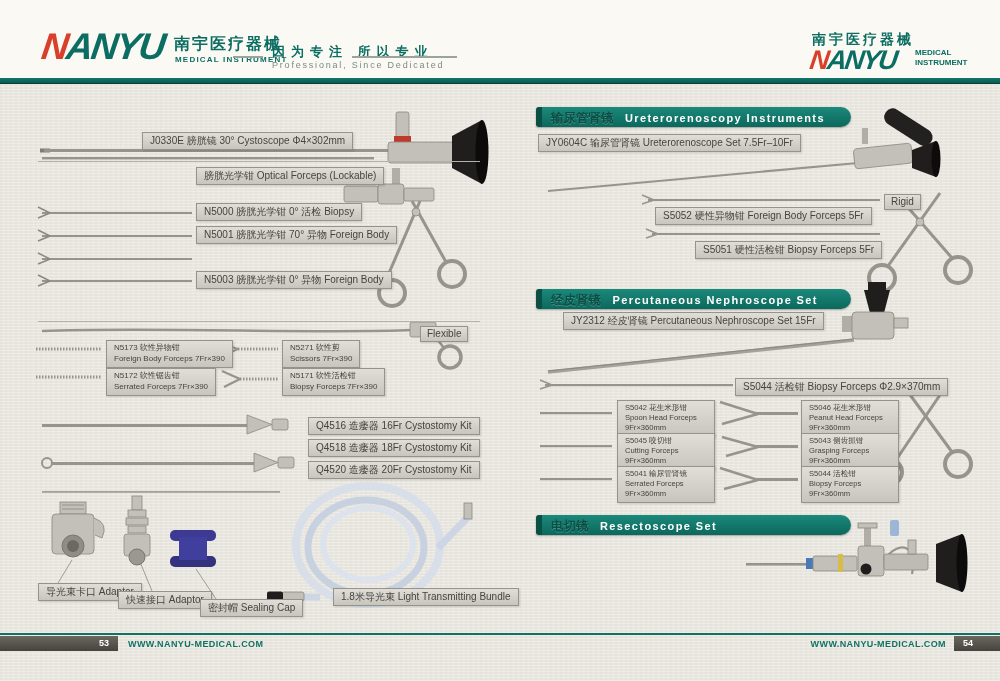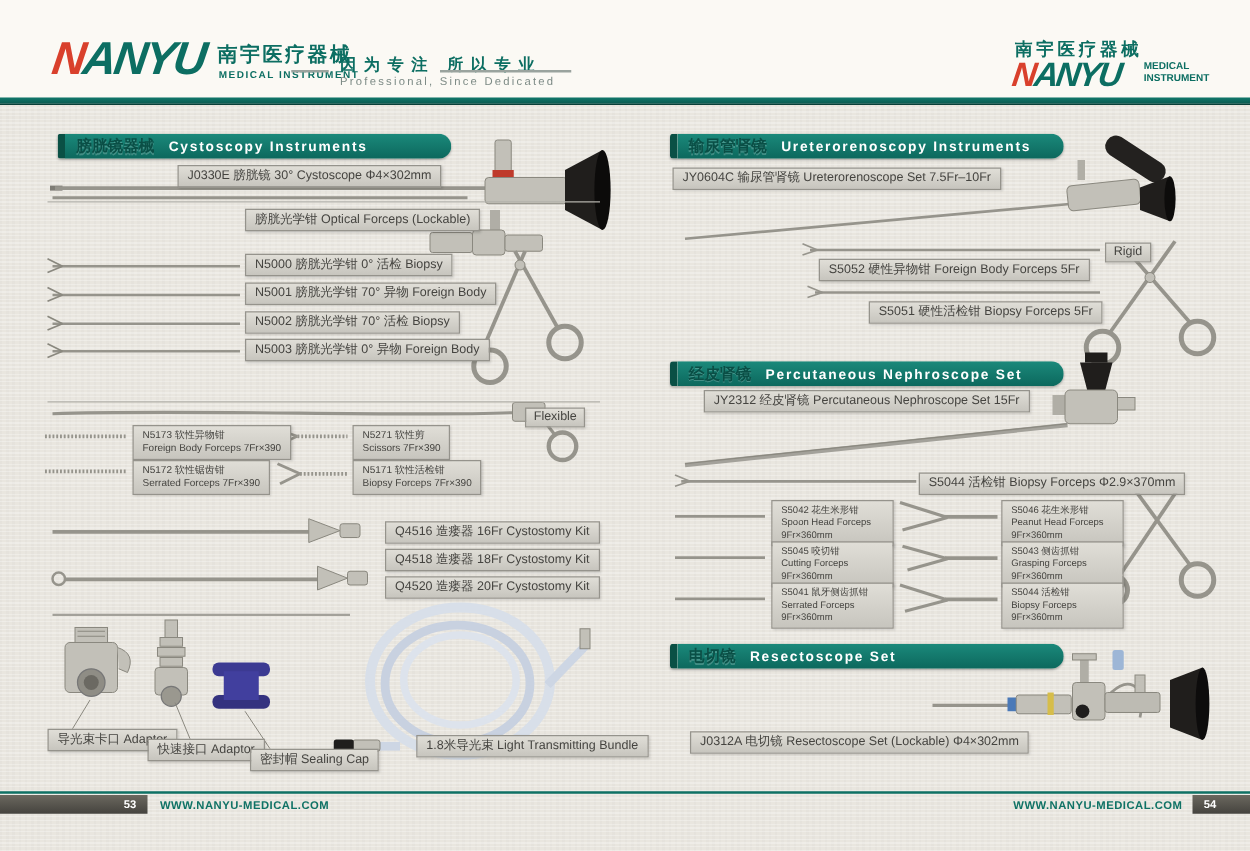--- a/index.html
+++ b/index.html
@@ -220,32 +220,27 @@
     <div class="abs" style="left:272px;top:60px;font-size:9px;color:#7c8a85;letter-spacing:1.8px;">Professional, Since Dedicated</div>
     <div class="abs" style="left:352px;top:56px;width:105px;height:2px;background:#9aa39e;"></div>
 
     <div class="abs teal" style="left:812px;top:31px;font-size:14px;font-weight:bold;letter-spacing:3px;">南宇医疗器械</div>
     <div class="abs logo-word" style="left:810px;top:45px;font-size:27px;"><span class="logo-n">N</span><span>ANYU</span></div>
     <div class="abs teal" style="left:915px;top:48px;font-size:8px;font-weight:bold;">MEDICAL</div>
     <div class="abs teal" style="left:915px;top:58px;font-size:8px;font-weight:bold;">INSTRUMENT</div>
   </div>
   <div class="brand-rule"></div>
 
-  <div class="secbar" style="left:46px;top:107px;">
-    <span class="cn">膀胱镜器械</span>
-    <span class="en">Cystoscopy Instruments</span>
-  </div>
 
   <div class="lbl" style="left:142px;top:132px;">J0330E 膀胱镜 30°  Cystoscope  Φ4×302mm</div>
   <div class="divider" style="left:38px;top:161px;width:442px;"></div>
   <div class="lbl" style="left:196px;top:167px;">膀胱光学钳 Optical Forceps (Lockable)</div>
 
   <div class="lbl" style="left:196px;top:203px;">N5000 膀胱光学钳  0°  活检 Biopsy</div>
   <div class="lbl" style="left:196px;top:226px;">N5001 膀胱光学钳 70°  异物 Foreign Body</div>
-  <div class="lbl" style="left:196px;top:249px;">N5002 膀胱光学钳 70°  活检 Biopsy</div>
   <div class="lbl" style="left:196px;top:271px;">N5003 膀胱光学钳  0°  异物 Foreign Body</div>
 
   <div class="divider" style="left:38px;top:321px;width:442px;"></div>
   <div class="lbl tag" style="left:420px;top:326px;">Flexible</div>
 
   <div class="lbl lbl2" style="left:106px;top:340px;">
     <div>N5173 软性异物钳</div>
     <div>Foreign Body Forceps 7Fr×390</div>
   </div>
   <div class="lbl lbl2" style="left:106px;top:368px;">
@@ -290,21 +285,21 @@
     <div>S5042 花生米形钳</div>
     <div>Spoon Head Forceps</div>
     <div>9Fr×360mm</div>
   </div>
   <div class="lbl lbl3" style="left:617px;top:433px;">
     <div>S5045 咬切钳</div>
     <div>Cutting Forceps</div>
     <div>9Fr×360mm</div>
   </div>
   <div class="lbl lbl3" style="left:617px;top:466px;">
-    <div>S5041 鼠牙侧齿抓钳</div>
+    <div>S5041 输尿管肾镜</div>
     <div>Serrated Forceps</div>
     <div>9Fr×360mm</div>
   </div>
   <div class="lbl lbl3" style="left:801px;top:400px;">
     <div>S5046 花生米形钳</div>
     <div>Peanut Head Forceps</div>
     <div>9Fr×360mm</div>
   </div>
   <div class="lbl lbl3" style="left:801px;top:433px;">
     <div>S5043 侧齿抓钳</div>
@@ -314,21 +309,20 @@
   <div class="lbl lbl3" style="left:801px;top:466px;">
     <div>S5044 活检钳</div>
     <div>Biopsy Forceps</div>
     <div>9Fr×360mm</div>
   </div>
 
   <div class="secbar" style="left:536px;top:515px;">
     <span class="cn">电切镜</span>
     <span class="en">Resectoscope Set</span>
   </div>
-  <div class="lbl" style="left:552px;top:585px;">J0312A 电切镜 Resectoscope Set (Lockable)  Φ4×302mm</div>
 
   <div class="foot-rule"></div>
   <div class="foot-bar" style="left:0;width:118px;text-align:right;padding-right:9px;box-sizing:border-box;">53</div>
   <a class="foot-url" href="#" style="left:128px;">WWW.NANYU-MEDICAL.COM</a>
   <a class="foot-url" href="#" style="right:54px;">WWW.NANYU-MEDICAL.COM</a>
   <div class="foot-bar" style="left:954px;width:48px;text-align:left;padding-left:9px;box-sizing:border-box;">54</div>
 
 </div>
 
 </body></html>

